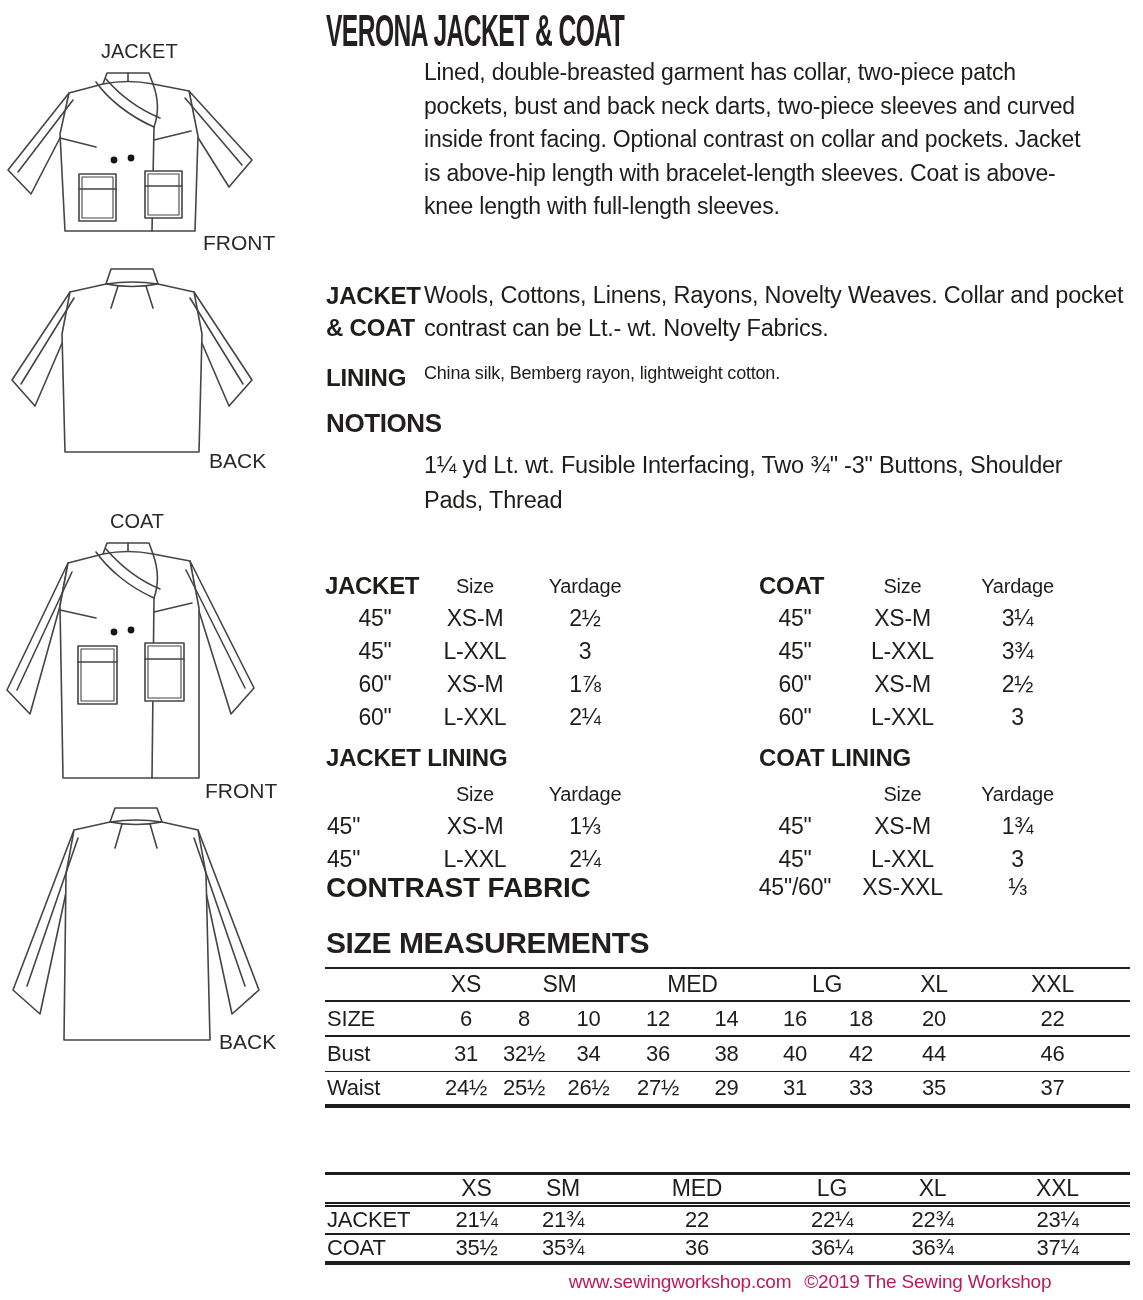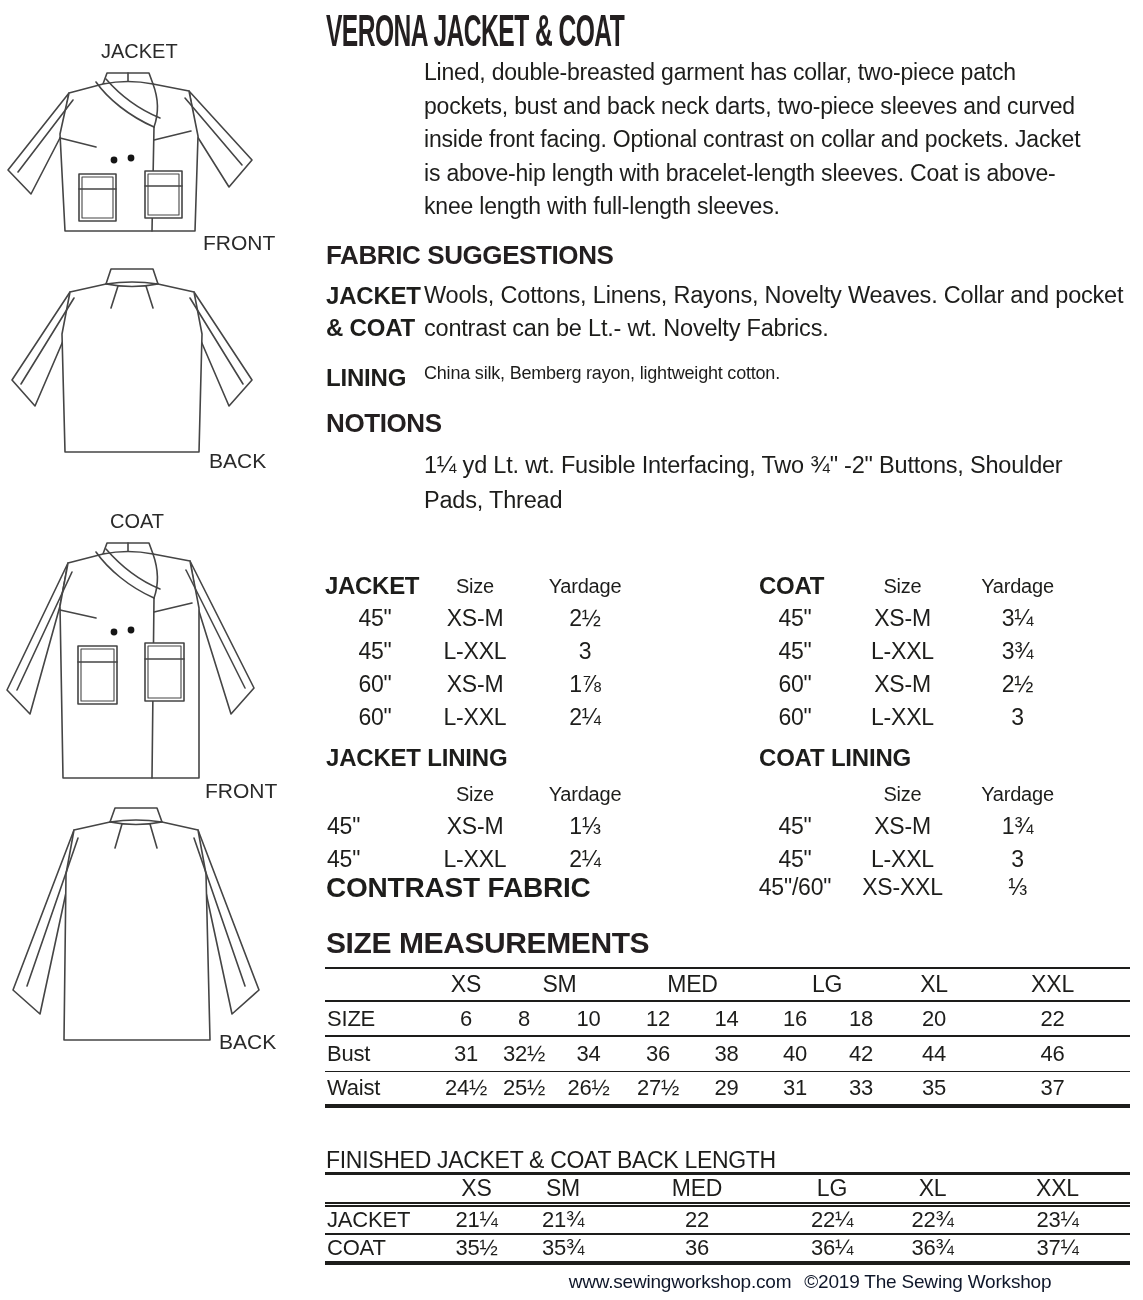--- a/index.html
+++ b/index.html
@@ -71,21 +71,21 @@
   #size-table tbody tr:first-child { border-bottom:2px solid #1d1d1b; }
   #size-table tbody tr:last-child { border-bottom:none; }
   #fin-heading { left:326px; top:1147px; font-size:23px; letter-spacing:-0.3px; white-space:nowrap; }
   #fin-table { left:325px; top:1172px; width:805px; border-top:3px solid #1d1d1b; border-bottom:4px solid #1d1d1b; }
   #fin-table thead tr { height:31px; border-bottom:5px double #1d1d1b; }
   #fin-table tbody tr { height:27px; border-bottom:2px solid #1d1d1b; }
   #fin-table tbody tr:last-child { border-bottom:none; }
 
   
   #footer { left:480px; top:1271px; width:660px; display:flex; justify-content:center; gap:13px;
-            font-size:19px; color:#0f172a; }
+            font-size:19px; color:#be185d; }
 </style>
 </head>
 <body>
 
 <div id="page">
 
   <div class="abs garment-label" id="lbl-jacket">JACKET</div>
 
   <svg class="abs" id="svg-jacket-front" width="258" height="166" viewBox="0 0 258 166">
     <path class="ln fill" d="M101,14 L105,3 L147,3 L151,14"></path>
@@ -165,30 +165,29 @@
   </svg>
   <div class="abs garment-label" id="lbl-back-coat">BACK</div>
 
   <div class="abs" id="title">VERONA JACKET &amp; COAT</div>
   <div class="abs prelines" id="description">Lined, double-breasted garment has collar, two-piece patch
 pockets, bust and back neck darts, two-piece sleeves and curved
 inside front facing. Optional contrast on collar and pockets.  Jacket
 is above-hip length with bracelet-length sleeves. Coat is above-
 knee length with full-length sleeves.</div>
 
-  <div class="abs h1" id="fs-heading">FABRIC SUGGESTIONS</div>
   <div class="abs prelines" id="fs-jacketcoat-label">JACKET
 &amp; COAT</div>
   <div class="abs prelines" id="fs-jacketcoat-text">Wools, Cottons, Linens, Rayons, Novelty Weaves. Collar and pocket
 contrast can be Lt.- wt. Novelty Fabrics.</div>
   <div class="abs" id="fs-lining-label">LINING</div>
   <div class="abs" id="fs-lining-text">China silk, Bemberg rayon, lightweight cotton.</div>
 
   <div class="abs h1" id="notions-heading">NOTIONS</div>
-  <div class="abs prelines" id="notions-text">1¼ yd Lt. wt. Fusible Interfacing, Two ¾" -2" Buttons, Shoulder
+  <div class="abs prelines" id="notions-text">1¼ yd Lt. wt. Fusible Interfacing, Two ¾" -3" Buttons, Shoulder
 Pads, Thread</div>
 
 
   <table class="freq" id="tbl-jacket">
     <colgroup>
         <col style="width:100px">
         <col style="width:100px">
         <col style="width:120px">
       </colgroup>
     <thead>
@@ -389,21 +388,20 @@
           <td>27½</td>
           <td>29</td>
           <td>31</td>
           <td>33</td>
           <td>35</td>
           <td>37</td>
         </tr>
       </tbody>
   </table>
 
-  <div class="abs" id="fin-heading">FINISHED JACKET &amp; COAT BACK LENGTH</div>
   <table class="meas" id="fin-table">
     <colgroup>
       <col style="width:112px">
         <col style="width:79px">
         <col style="width:94px">
         <col style="width:174px">
       <col style="width:96px">
         <col style="width:105px">
         <col style="width:145px">
     </colgroup>

